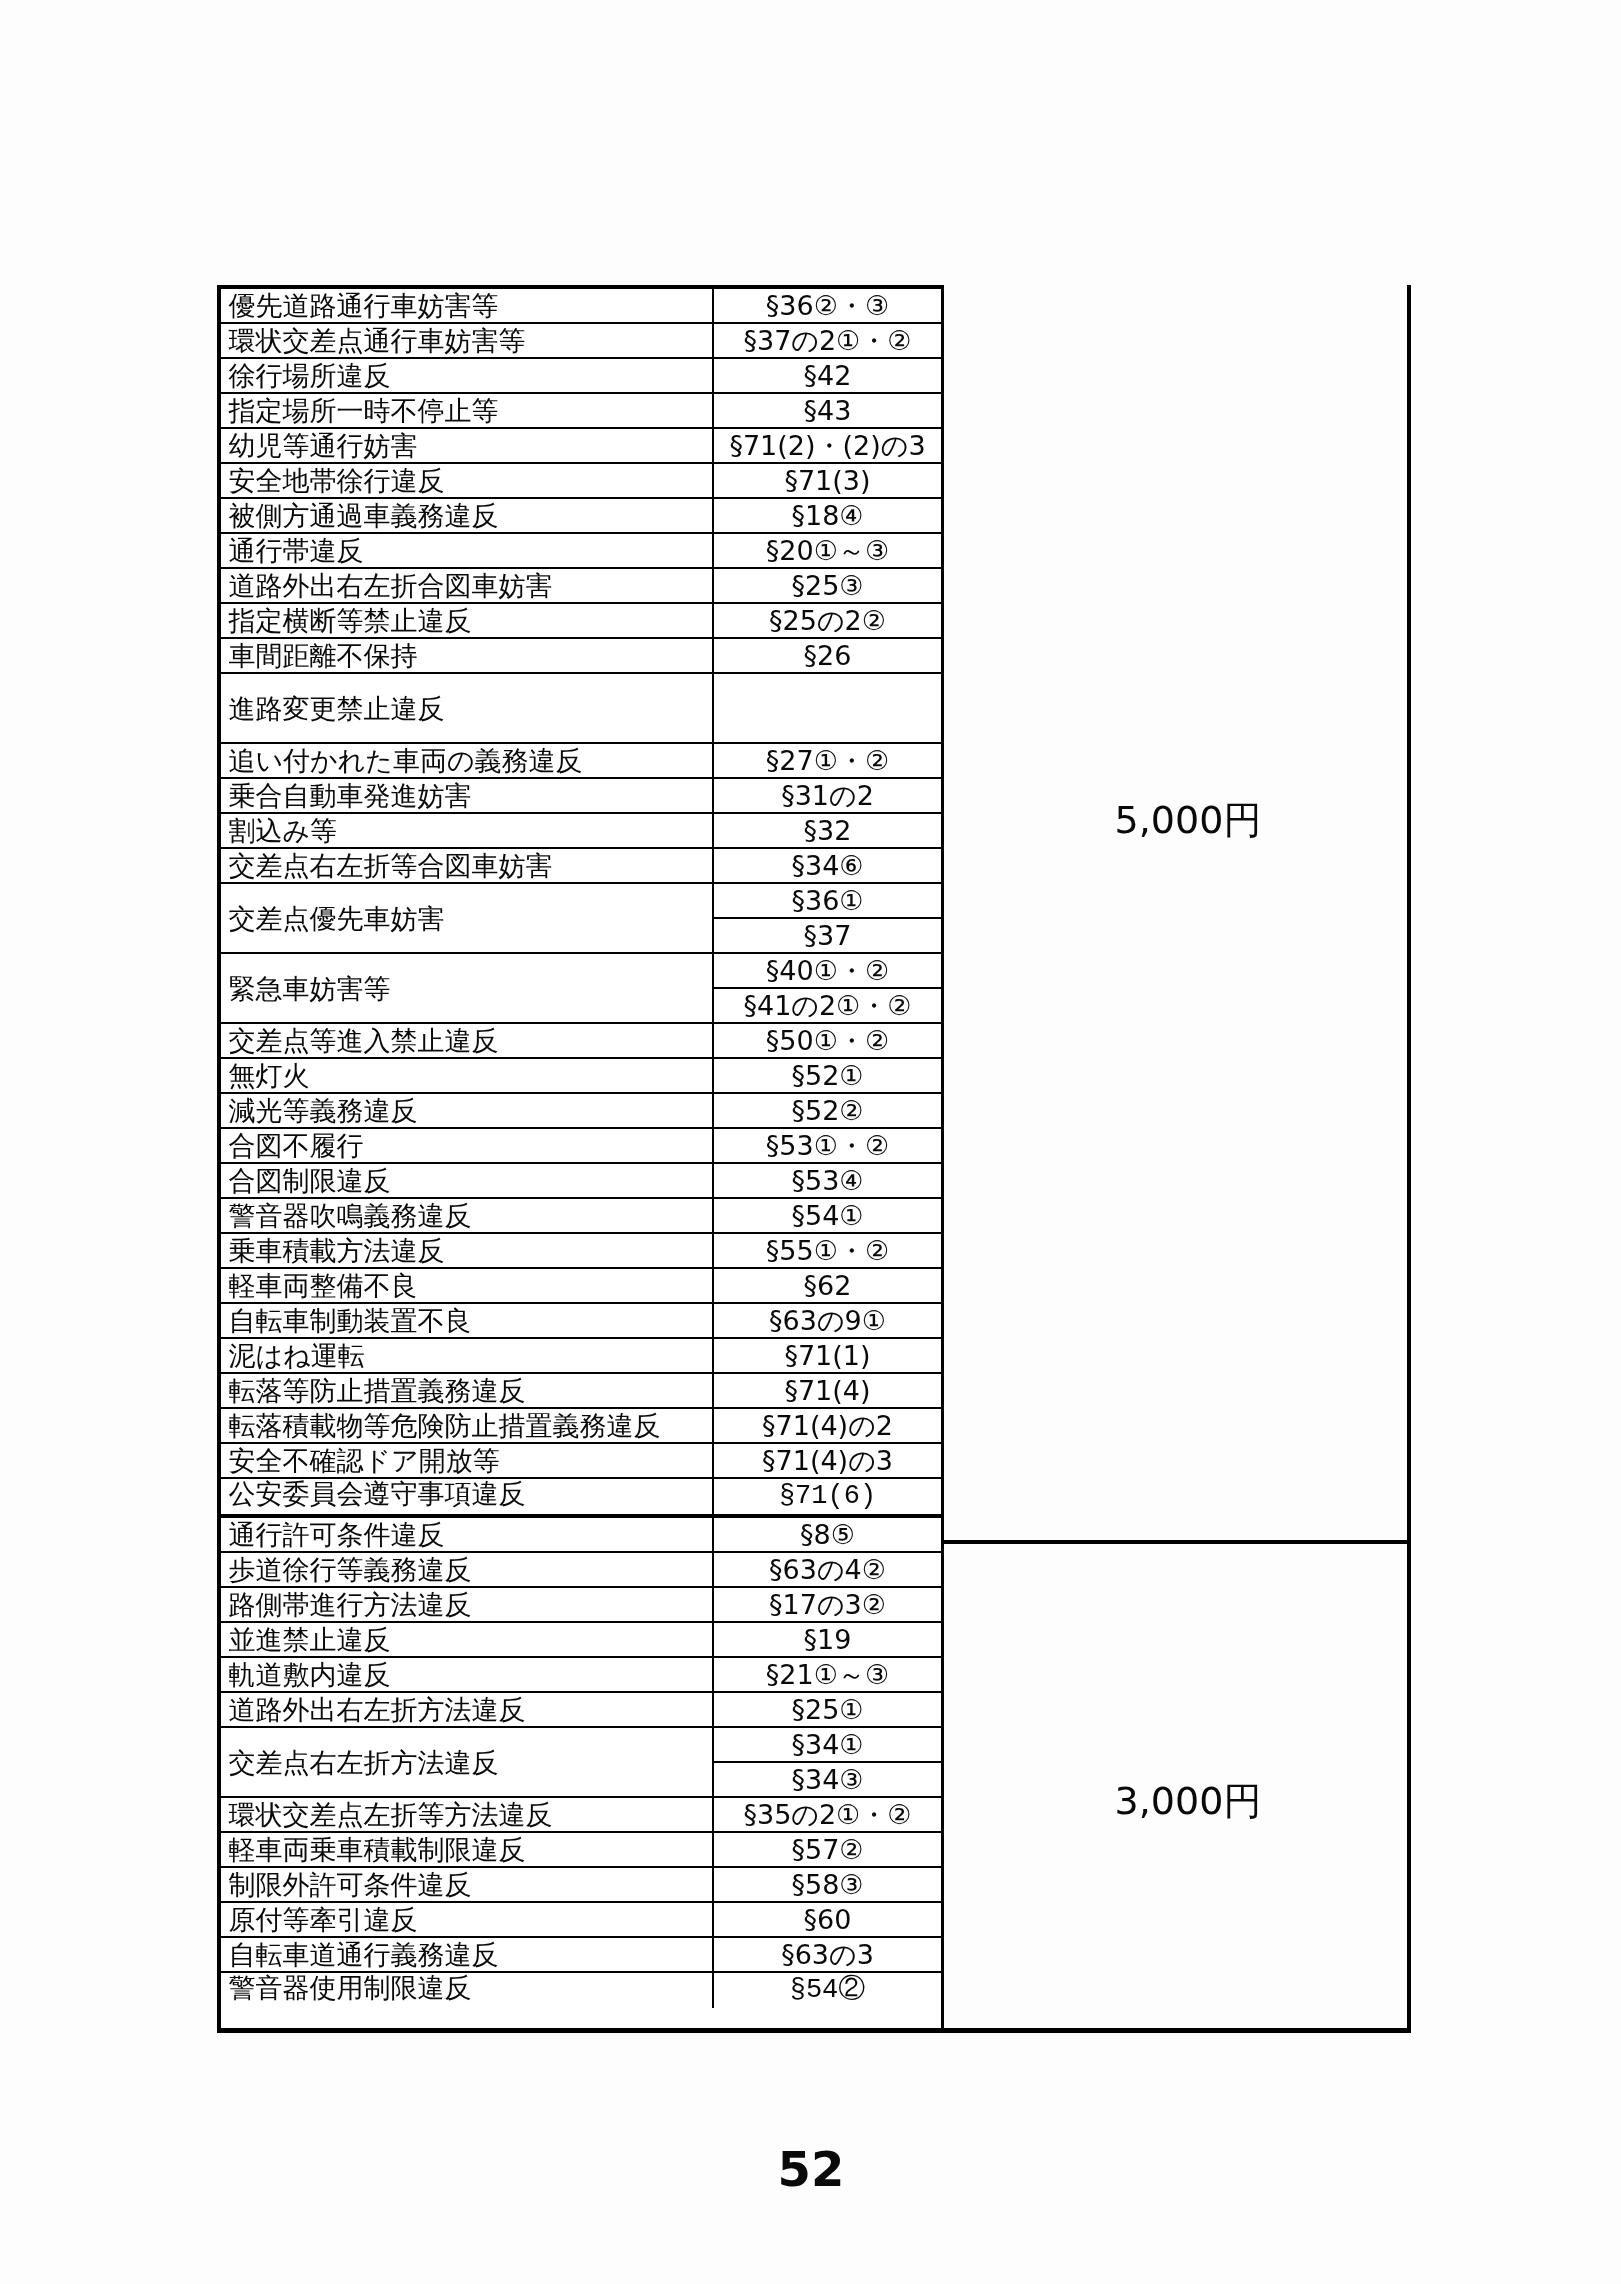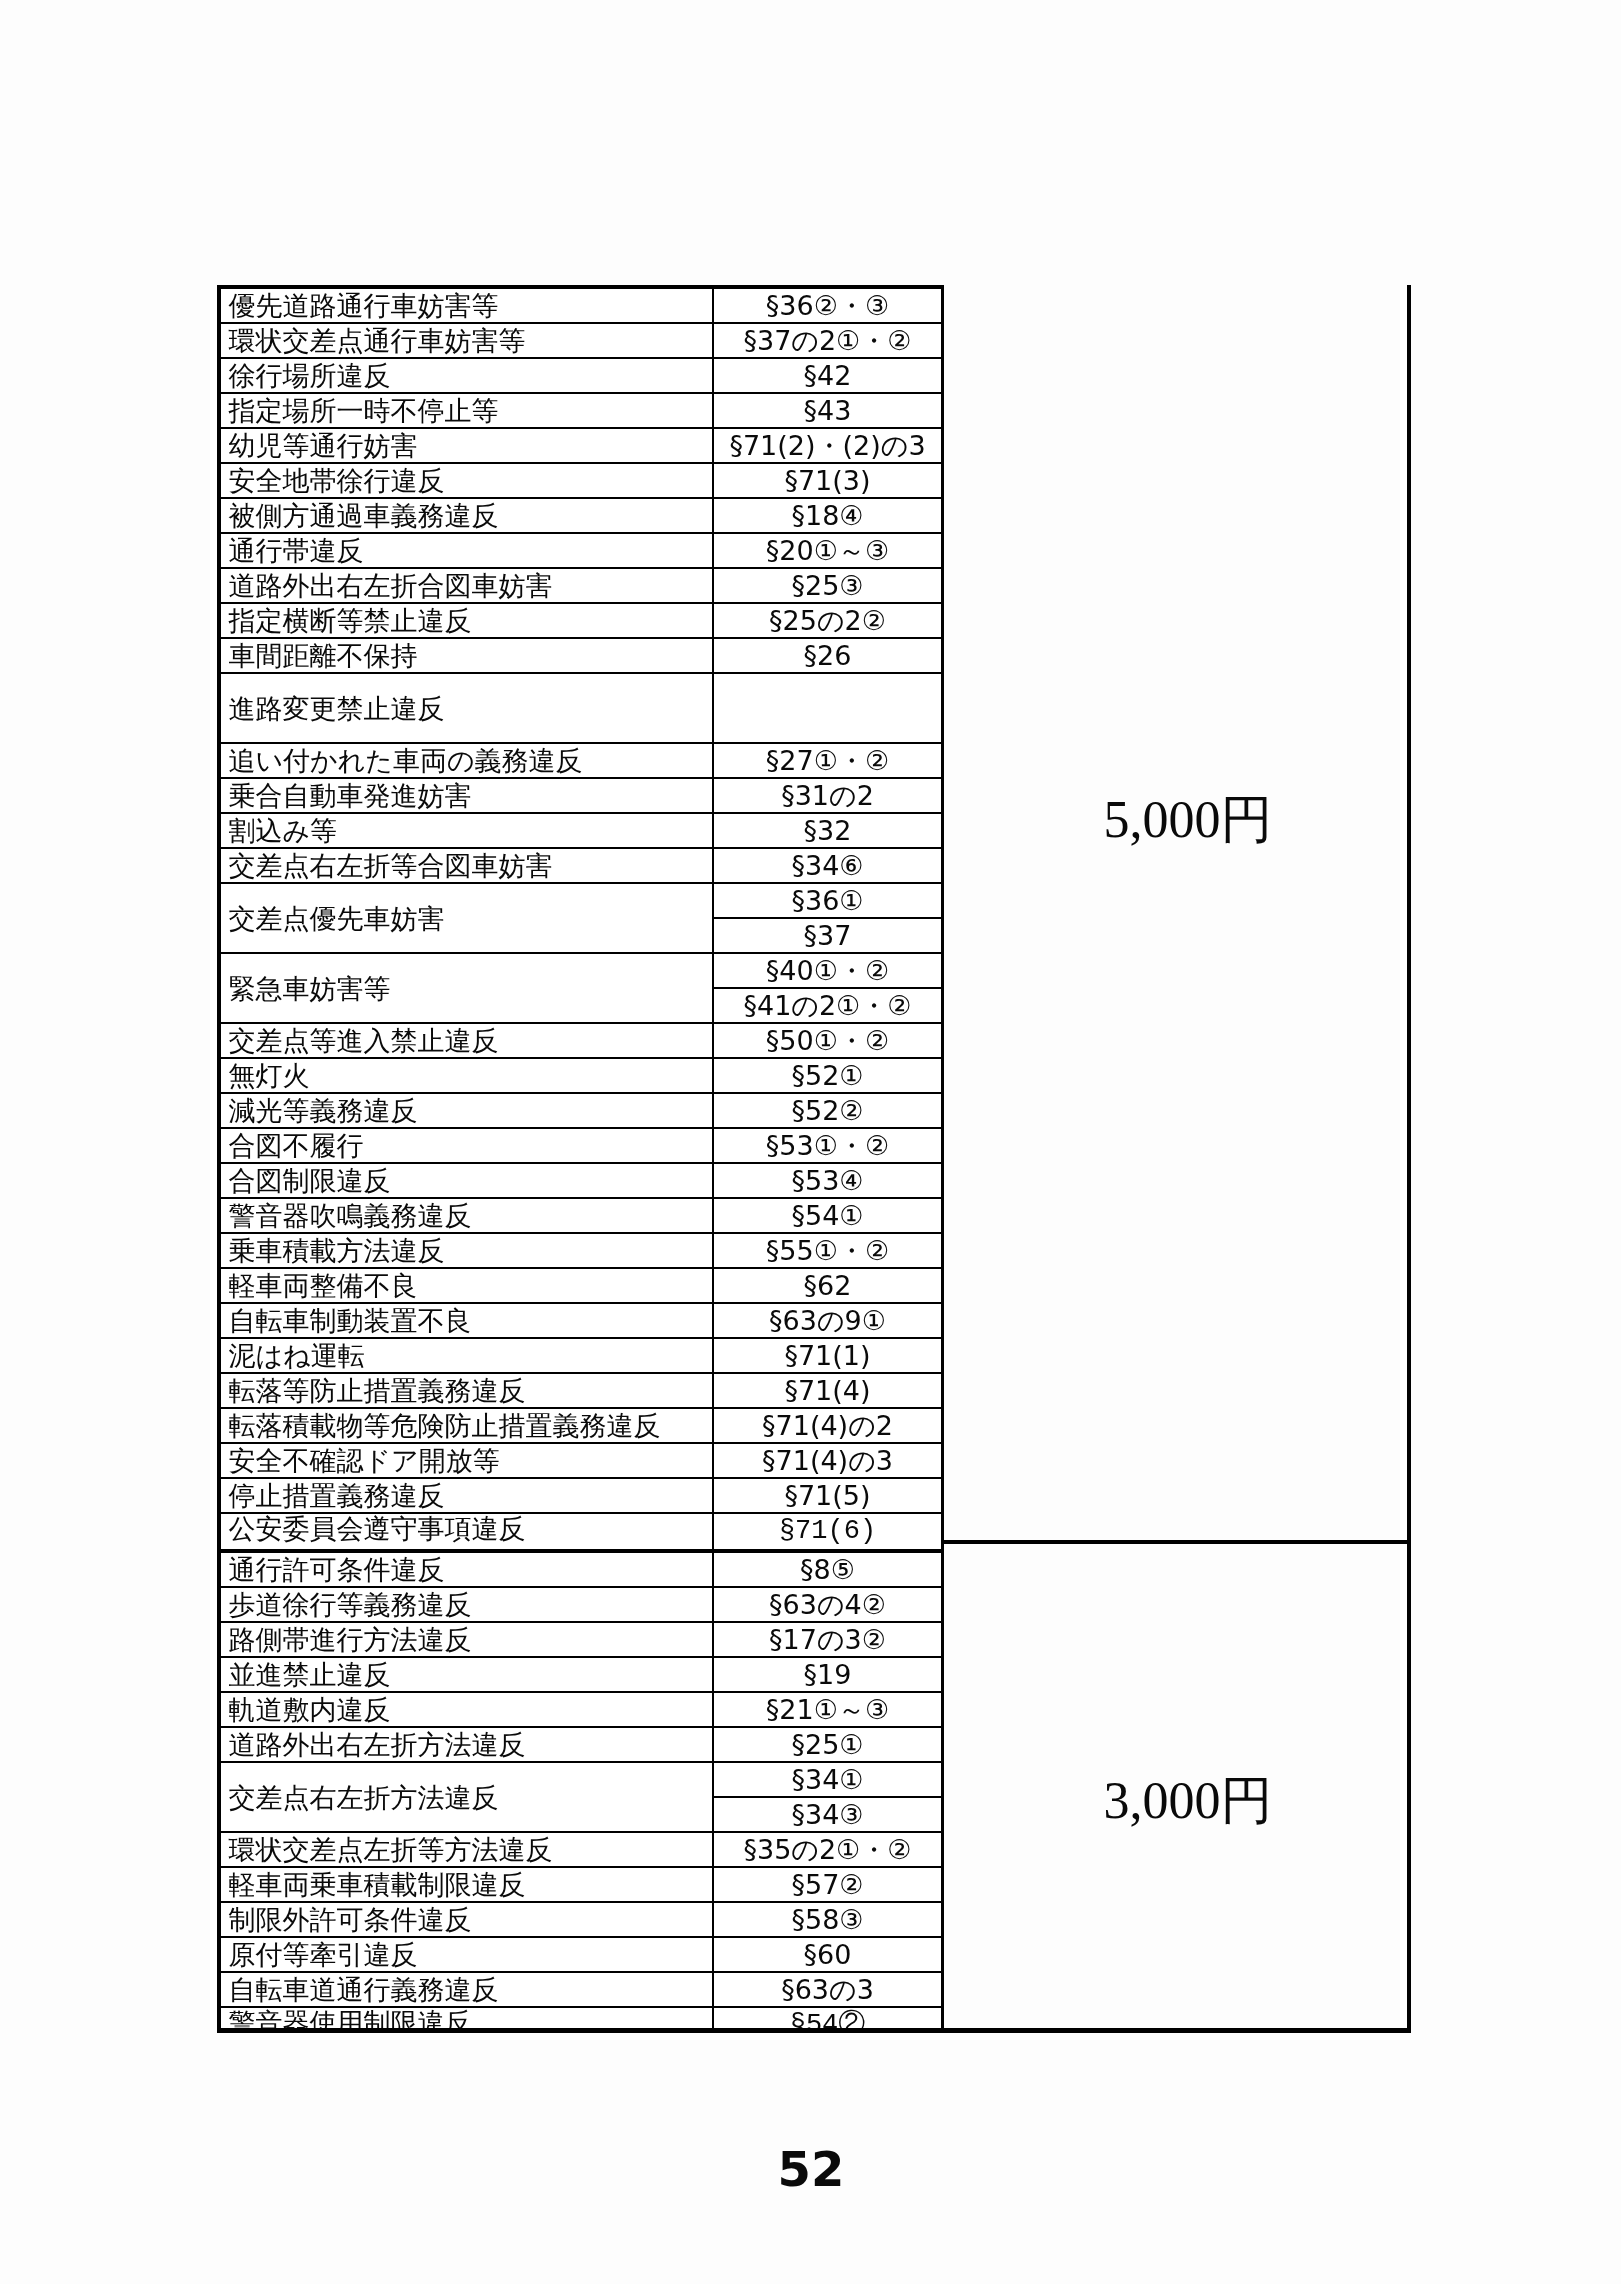--- a/index.html
+++ b/index.html
@@ -53,21 +53,21 @@
     position:absolute;left:727px;right:0;top:0;bottom:0;
     box-sizing:border-box;
     border-right:4.1px solid #000;
   }
   .amount-divider{
     position:absolute;left:0;right:0;top:1255px;height:4.1px;
     background:#000;
   }
   .amount-label{
     position:absolute;left:244px;transform:translate(-50%,-50%);
-    font-size:52px;line-height:1;white-space:nowrap;font-family:Liberation Serif, serif;
+    font-size:38px;line-height:1;white-space:nowrap;
   }
   .amount-label.a1{top:535px;}
   .amount-label.a2{top:1516px;}
   
   .table-bottom{
     position:absolute;left:0;right:0;bottom:-5px;height:5px;background:#000;
   }
   .page-number{
     position:absolute;left:0;right:0;top:2145px;
     text-align:center;
@@ -260,26 +260,20 @@
             <div class="v">§71(4)の2</div>
           </div>
         </div>
         <div class="row">
           <div class="c1">安全不確認ドア開放等</div>
           <div class="c2">
             <div class="v">§71(4)の3</div>
           </div>
         </div>
         <div class="row">
-          <div class="c1">停止措置義務違反</div>
-          <div class="c2">
-            <div class="v">§71(5)</div>
-          </div>
-        </div>
-        <div class="row">
           <div class="c1">公安委員会遵守事項違反</div>
           <div class="c2">
             <div class="v">§71(6)</div>
           </div>
         </div>
       </div>
     <div class="section s2">
         <div class="row">
           <div class="c1">通行許可条件違反</div>
           <div class="c2">

